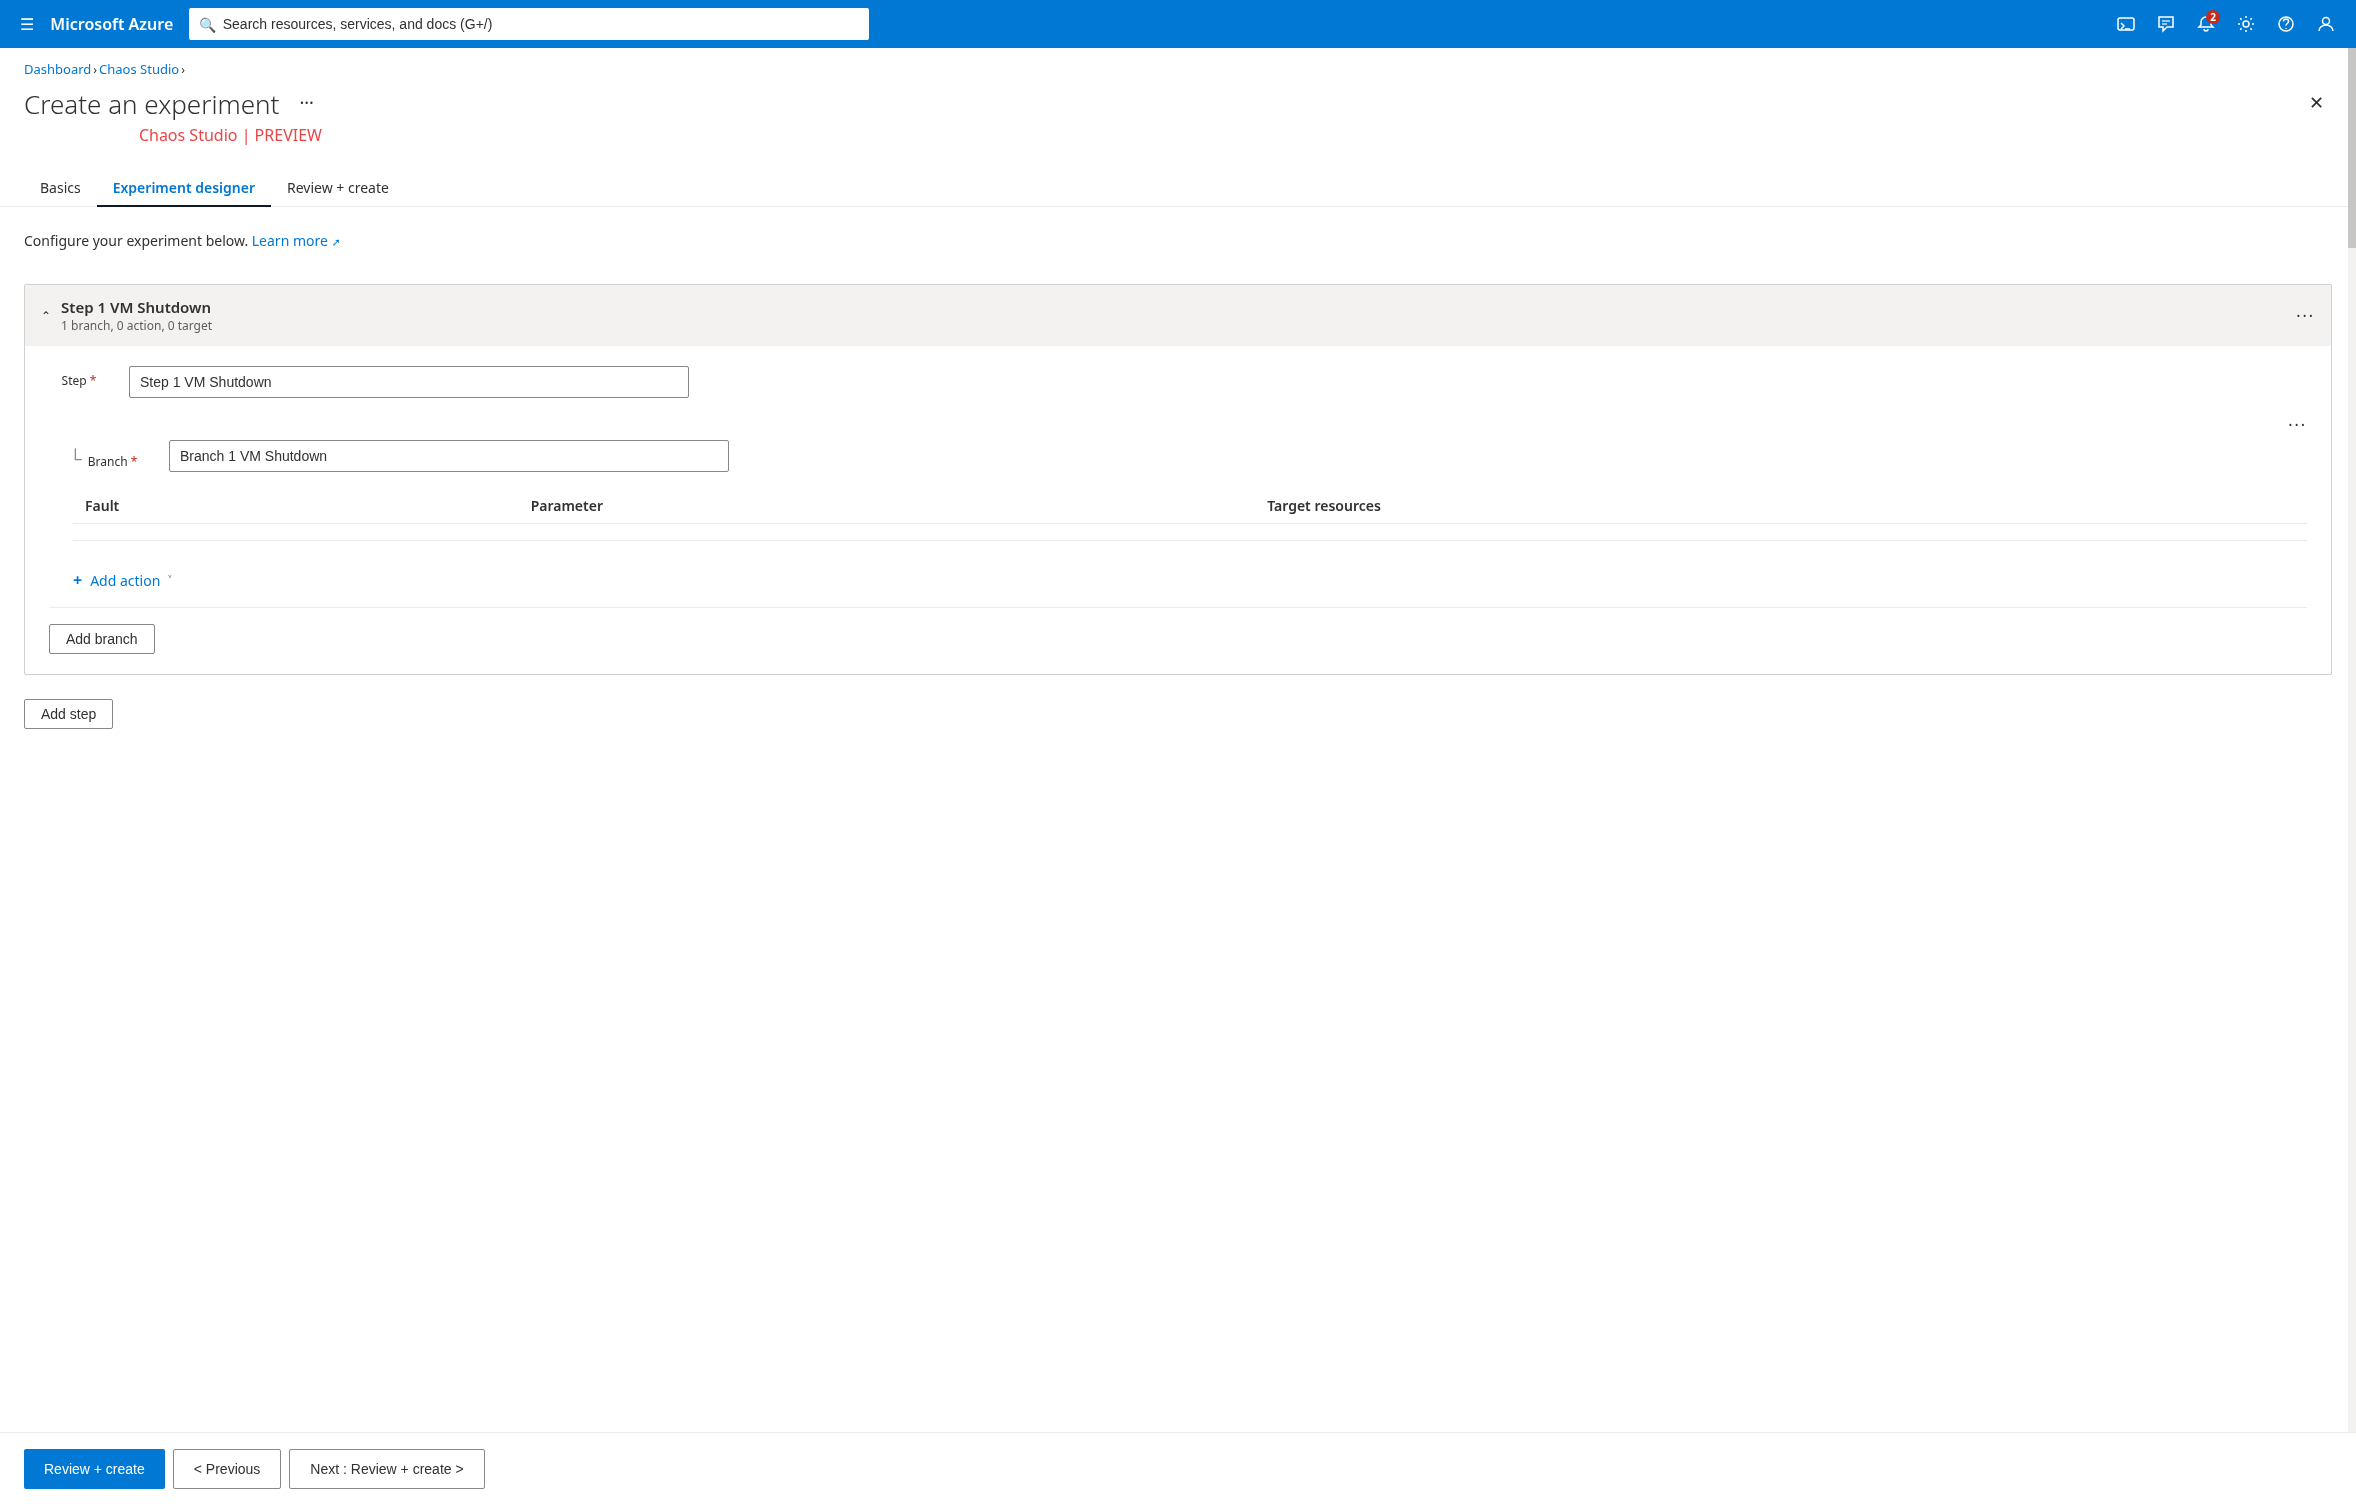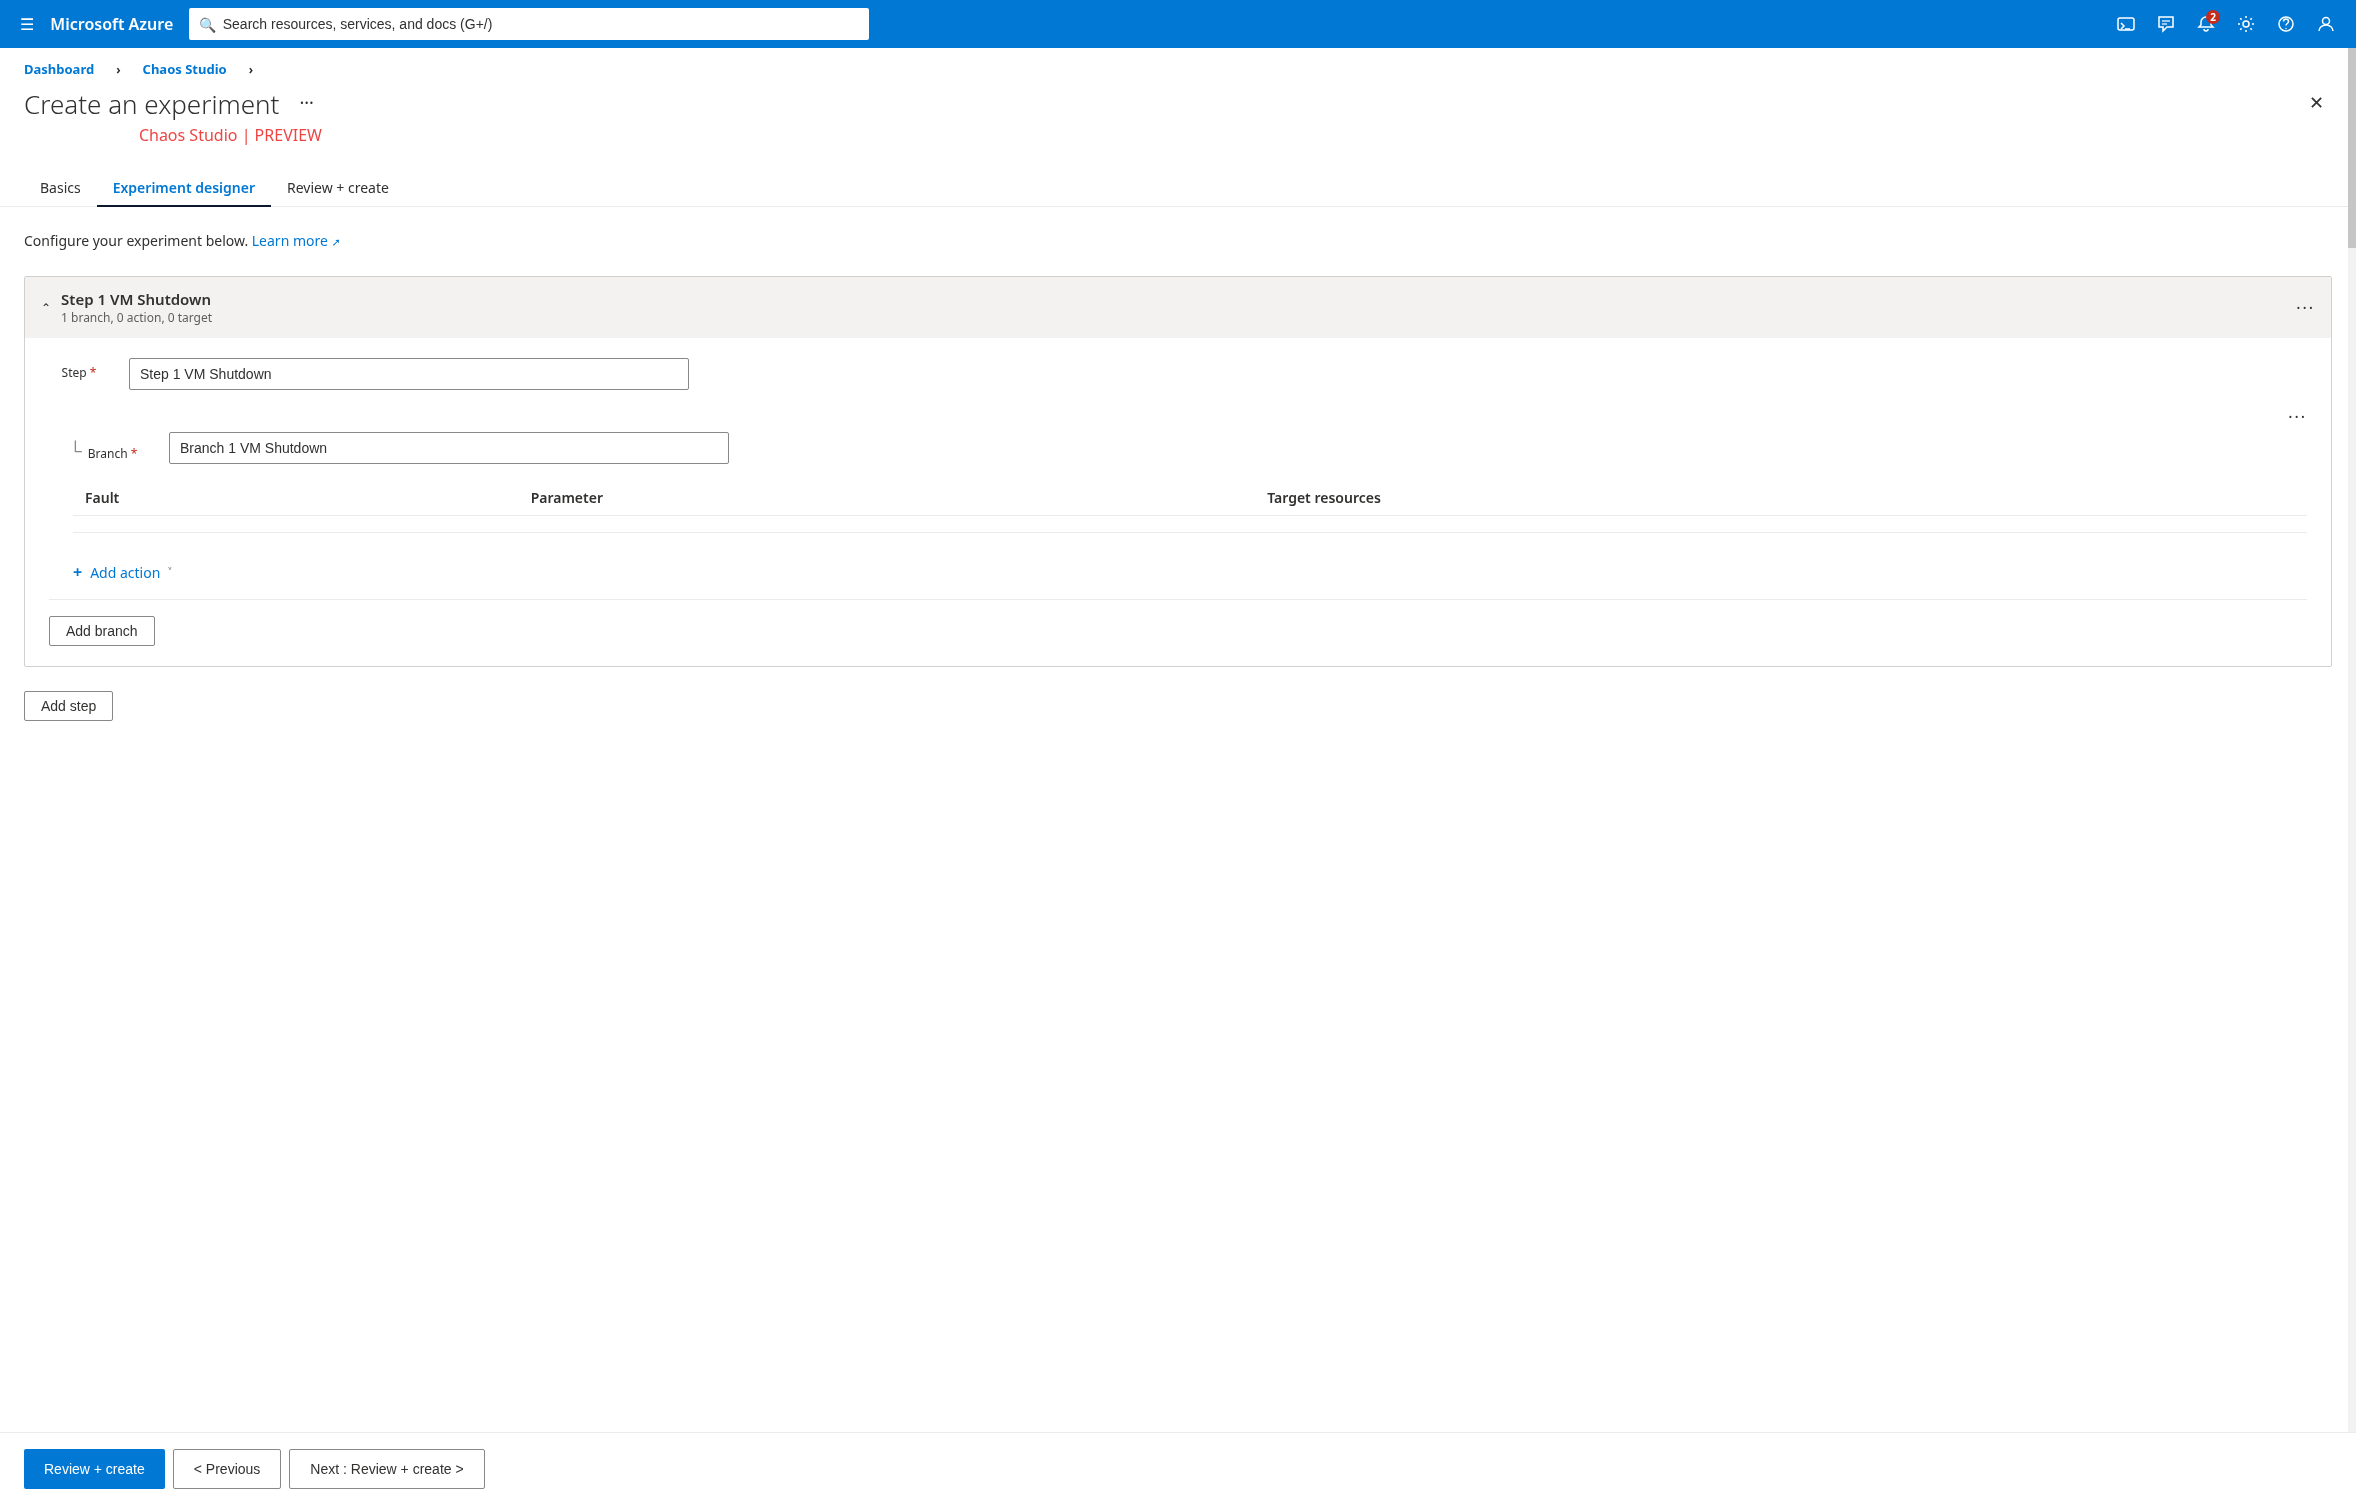--- a/index.html
+++ b/index.html
@@ -27,22 +27,22 @@
     }
     .badge {
       position: absolute; top: 4px; right: 4px; background: #c42b1c;
       color: #fff; border-radius: 50%; width: 14px; height: 14px;
       font-size: 10px; display: flex; align-items: center; justify-content: center;
       font-weight: 700;
     }
 
     
     .breadcrumb {
-      display: flex; align-items: center; gap: 22px;
-      padding: 12px 24px 8px; font-size: 13px; color: #0078d4; font-weight: bold;
+      display: flex; align-items: center; gap: 2px;
+      padding: 12px 24px 8px; font-size: 13px; color: #0078d4;
     }
     .breadcrumb a { color: #0078d4; text-decoration: none; cursor: pointer; }
     .breadcrumb .sep { color: #323130; font-size: 12px; }
 
     
     .page-header {
       padding: 0 24px 0;
       display: flex; align-items: flex-start; justify-content: space-between;
     }
     .page-header .title-area { }
@@ -67,21 +67,21 @@
       padding: 8px 16px; font-size: 14px; cursor: pointer; color: #323130;
       border-bottom: 2px solid transparent; margin-bottom: -1px; white-space: nowrap;
     }
     .tab.active {
       color: #0078d4; border-bottom: 2px solid #0f172a; font-weight: 600;
     }
 
     
     .main-content { padding: 24px; overflow-y: auto; height: calc(1504px - 48px - 80px - 80px - 80px); }
 
-    .configure-text { font-size: 14px; color: #323130; margin-bottom: 26px; }
+    .configure-text { font-size: 14px; color: #323130; margin-bottom: 34px; }
     .configure-text a { color: #0078d4; text-decoration: none; cursor: pointer; }
 
     
     .step-container {
       border: 1px solid #d2d0ce; border-radius: 2px; margin-bottom: 16px;
     }
     .step-header {
       display: flex; align-items: center; justify-content: space-between;
       padding: 12px 16px; background: #f3f2f1; cursor: pointer;
     }

